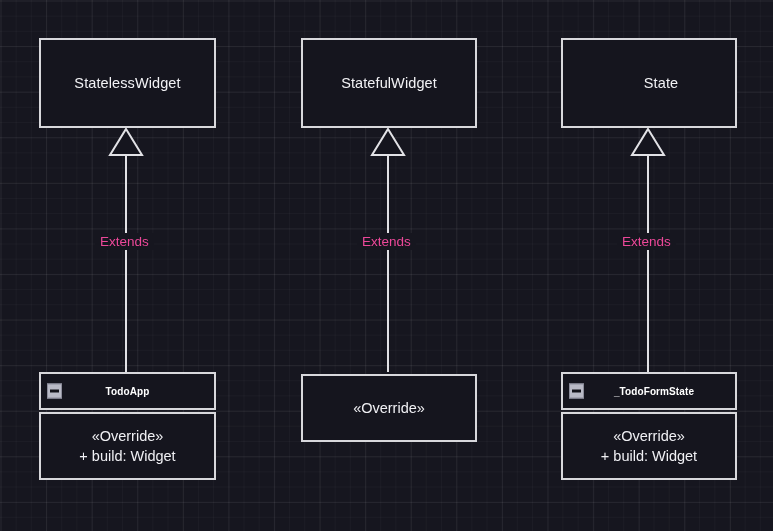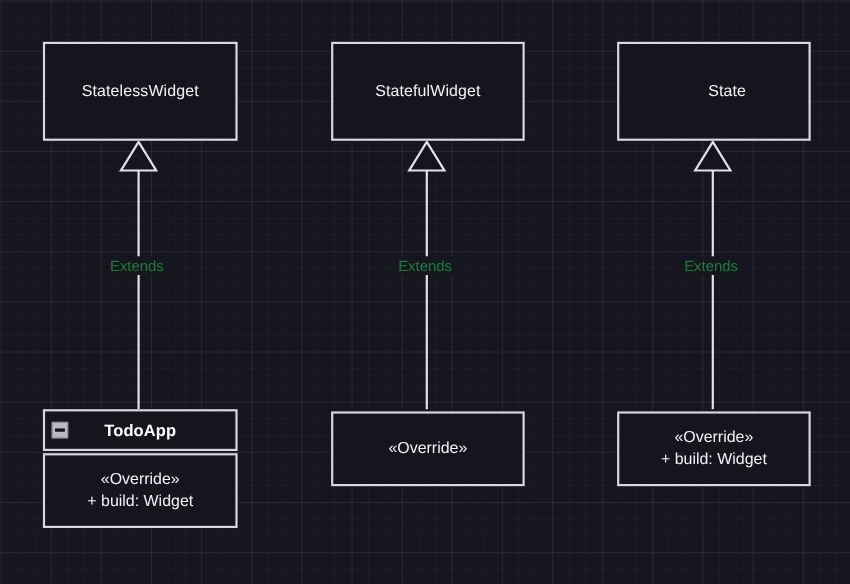--- a/index.html
+++ b/index.html
@@ -62,21 +62,21 @@
     box-sizing: border-box;
     height: 38px;
     border: 2px solid #d8d8dc;
     background: #15151e;
     display: flex;
     align-items: center;
     justify-content: center;
   }
   .uml-sub .header .cls-name {
     color: #ffffff;
-    font-size: 15px;
+    font-size: 10px;
     font-weight: bold;
     white-space: nowrap;
     letter-spacing: 0.1px;
   }
   .uml-sub .body {
     box-sizing: border-box;
     border: 2px solid #d8d8dc;
     border-top: 2px solid #d8d8dc;
     background: #15151e;
     margin-top: 2px;
@@ -122,21 +122,21 @@
     width: 2px;
     background: #e2e2e6;
     z-index: 2;
   }
   .conn-arrow {
     position: absolute;
     z-index: 3;
   }
   .conn-label {
     position: absolute;
-    color: #15803d;
+    color: #ec4899;
     font-size: 13.5px;
     background: #16161f;
     padding: 1px 5px;
     white-space: nowrap;
     z-index: 4;
   }
 </style>
 </head>
 <body>
 
@@ -185,19 +185,25 @@
     </div>
   </div>
 
   <div class="uml-box uml-sub" style="left:301px; top:372px; width:176px; height:116px;">
     <div class="body">
       <span class="stereotype">«Override»</span>
     </div>
   </div>
 
   <div class="uml-box uml-sub" style="left:561px; top:372px; width:176px; height:116px;">
+    <div class="header">
+      <span class="collapse-btn">
+        <span class="bar"></span>
+      </span>
+      <span class="cls-name" style="margin-left:10px;">_TodoFormState</span>
+    </div>
     <div class="body">
       <span class="stereotype">«Override»</span>
       <span class="member">+ build: Widget</span>
     </div>
   </div>
 
 </div>
 
 </body></html>

